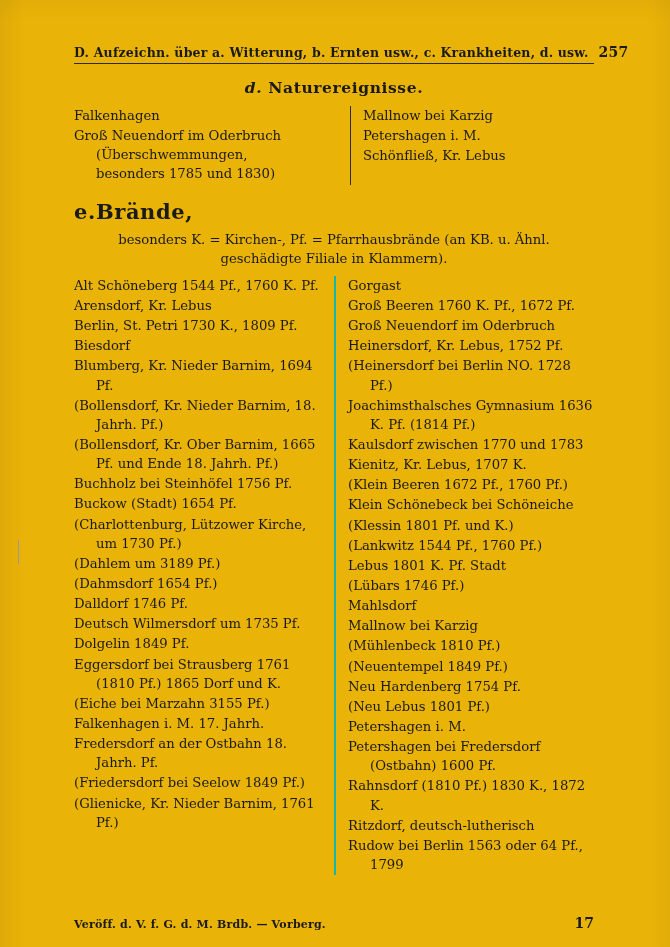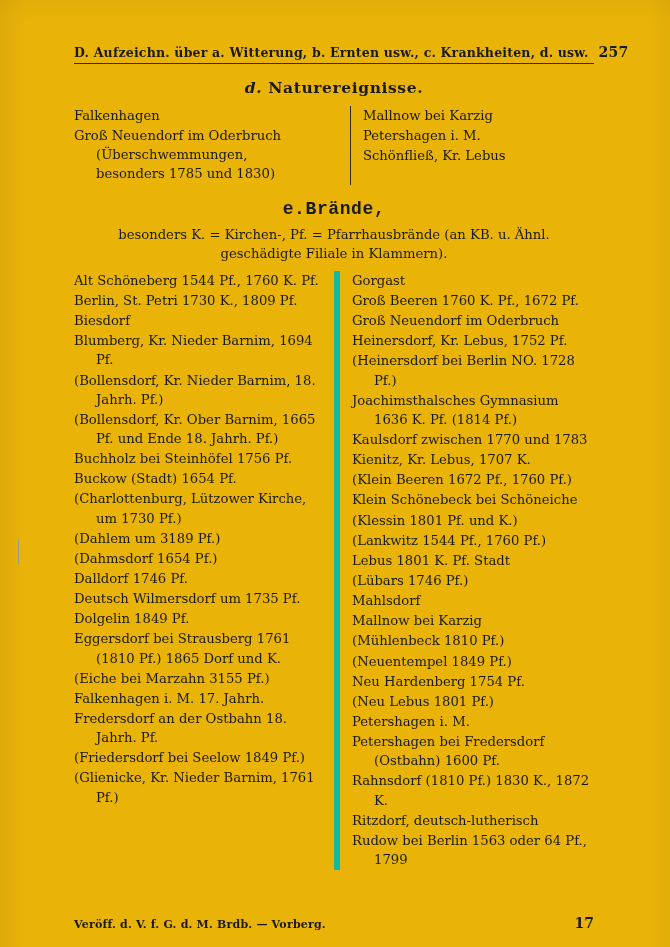--- a/index.html
+++ b/index.html
@@ -67,26 +67,25 @@
     font-size: 15.5px;
     font-weight: 700;
     letter-spacing: 0.6px;
     margin: 6px 0 9px 0;
   }
   .section-head .lead {
     font-style: italic;
     margin-right: 6px;
   }
   .section-head-2 {
-    text-align: center;
-    font-size: 18px;
+    text-align: left;
+    font-size: 21px;
     font-weight: 700;
     letter-spacing: 0.6px;
     margin: 14px 0 6px 0;
-    font-family: Liberation Mono, monospace;
   }
   .subnote {
     text-align: center;
     font-size: 13.2px;
     line-height: 1.45;
     margin: 0 0 8px 0;
   }
   .subnote div { white-space: nowrap; }
 
   
@@ -98,21 +97,21 @@
     width: 50%;
     box-sizing: border-box;
     font-size: 13.2px;
     line-height: 1.45;
   }
   .col.left {
     padding-right: 10px;
   }
   .col.right {
     padding-left: 12px;
-    border-left: 6px solid #14b8a6;
+    border-left: 2px solid #14b8a6;
   }
   .entry {
     margin: 0 0 1px 0;
     padding-left: 22px;
     text-indent: -22px;
   }
   .block-top {
     margin-bottom: 10px;
     gap: 32px;
   }
@@ -181,20 +180,21 @@
     </div>
 
     <div class="subnote">
       <div>besonders K. = Kirchen-, Pf. = Pfarrhausbrände (an KB. u. Ähnl.</div>
       <div>geschädigte Filiale in Klammern).</div>
     </div>
 
     <div class="cols">
       <div class="col left">
         <p class="entry">Alt Schöneberg 1544 Pf., 1760 K. Pf.</p>
+        <p class="entry">Arensdorf, Kr. Lebus</p>
         <p class="entry">Berlin, St. Petri 1730 K., 1809 Pf.</p>
         <p class="entry">Biesdorf</p>
         <p class="entry">Blumberg, Kr. Nieder Barnim, 1694 Pf.</p>
         <p class="entry">(Bollensdorf, Kr. Nieder Barnim, 18. Jahrh. Pf.)</p>
         <p class="entry">(Bollensdorf, Kr. Ober Barnim, 1665 Pf. und Ende 18. Jahrh. Pf.)</p>
         <p class="entry">Buchholz bei Steinhöfel 1756 Pf.</p>
         <p class="entry">Buckow (Stadt) 1654 Pf.</p>
         <p class="entry">(Charlottenburg, Lützower Kirche, um 1730 Pf.)</p>
         <p class="entry">(Dahlem um 3189 Pf.)</p>
         <p class="entry">(Dahmsdorf 1654 Pf.)</p>

